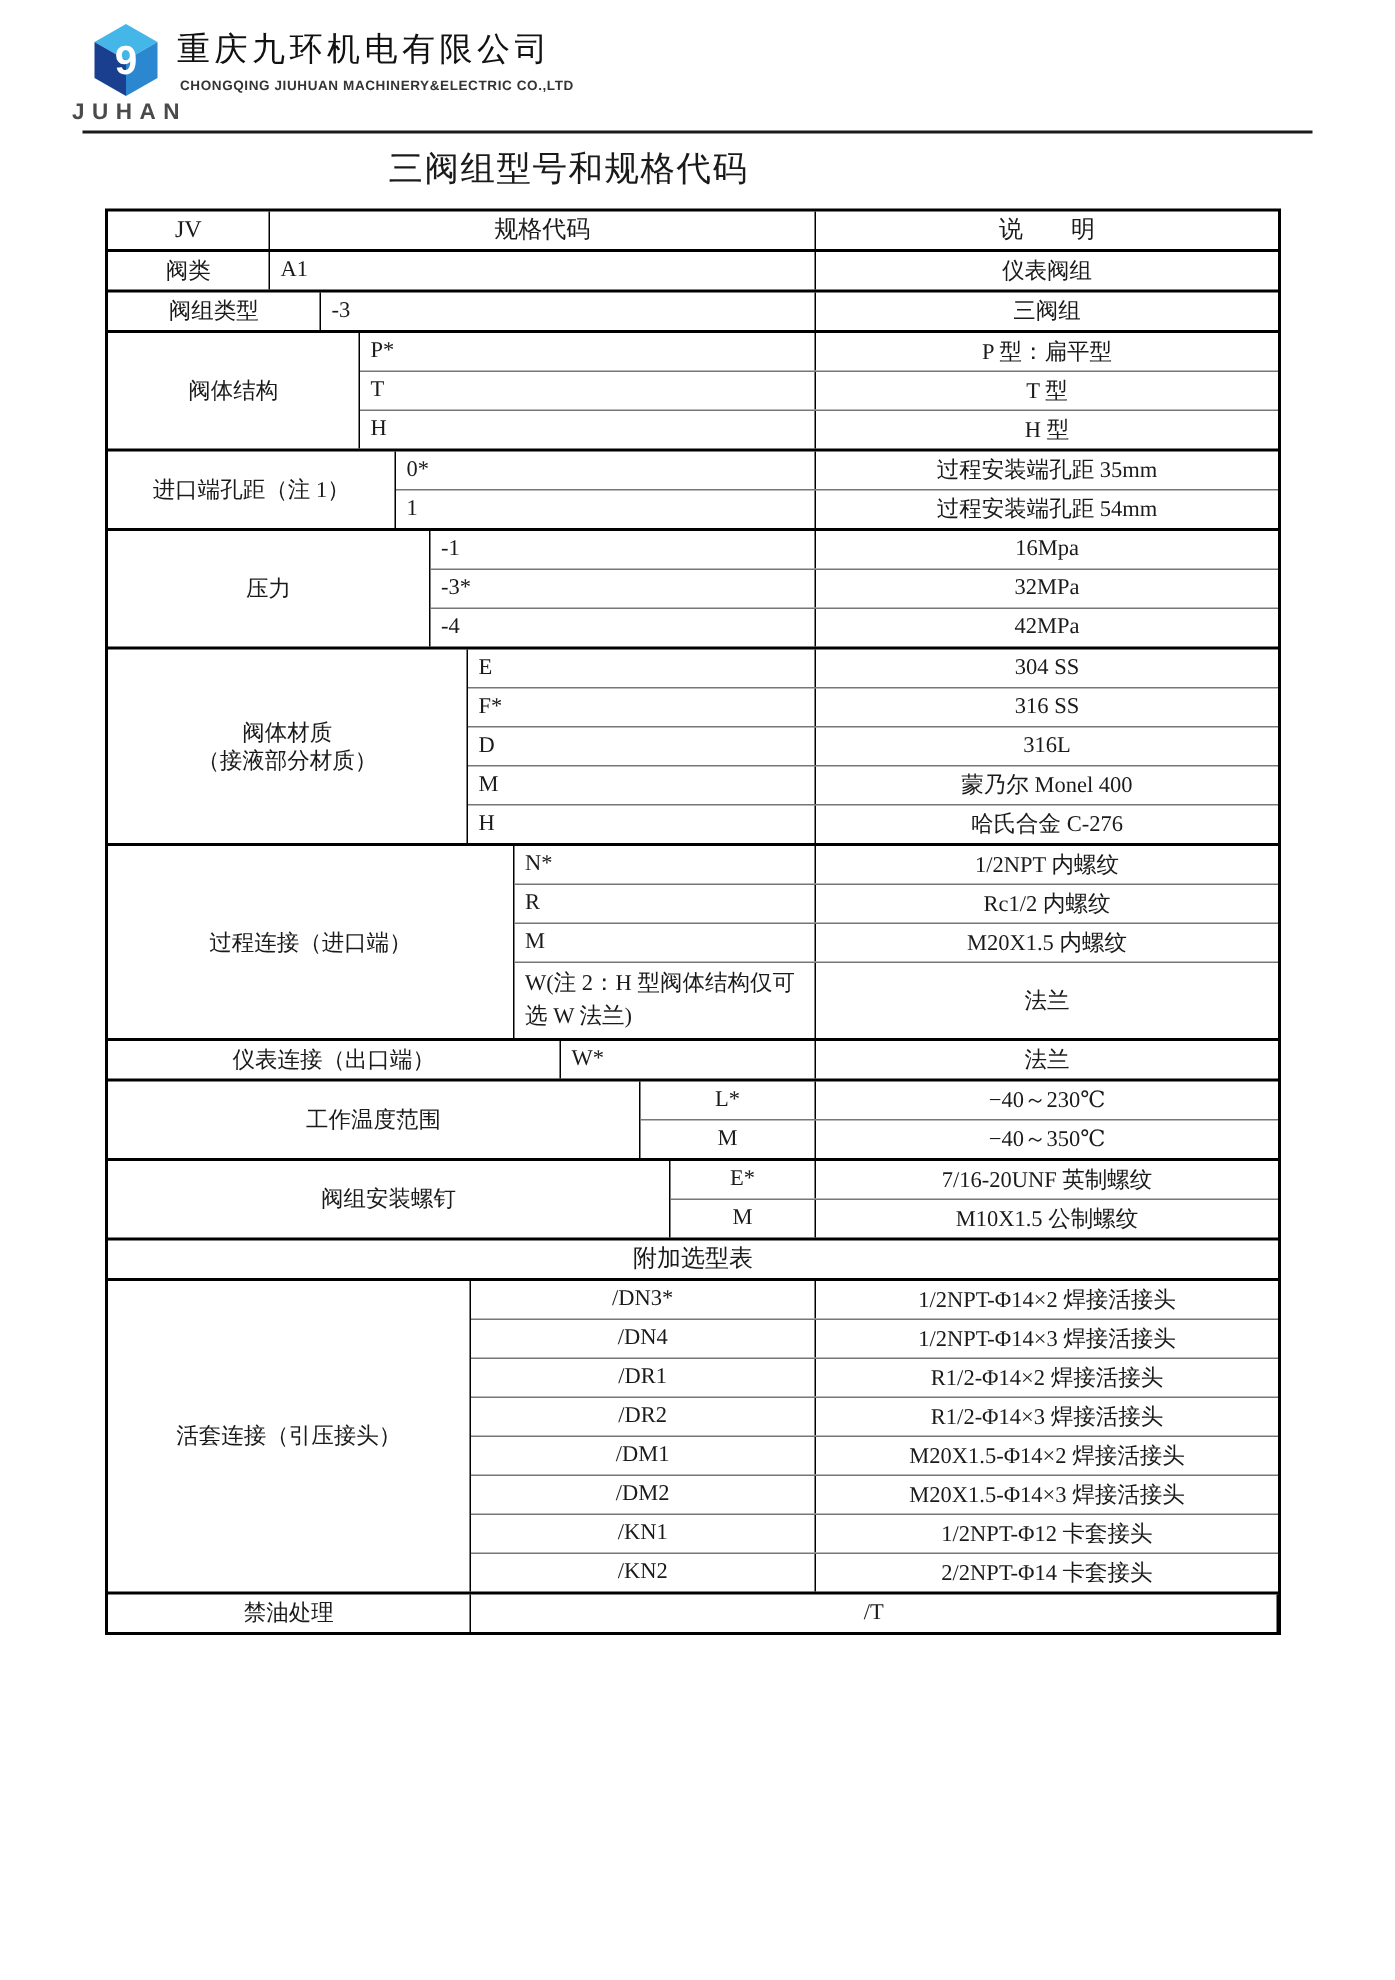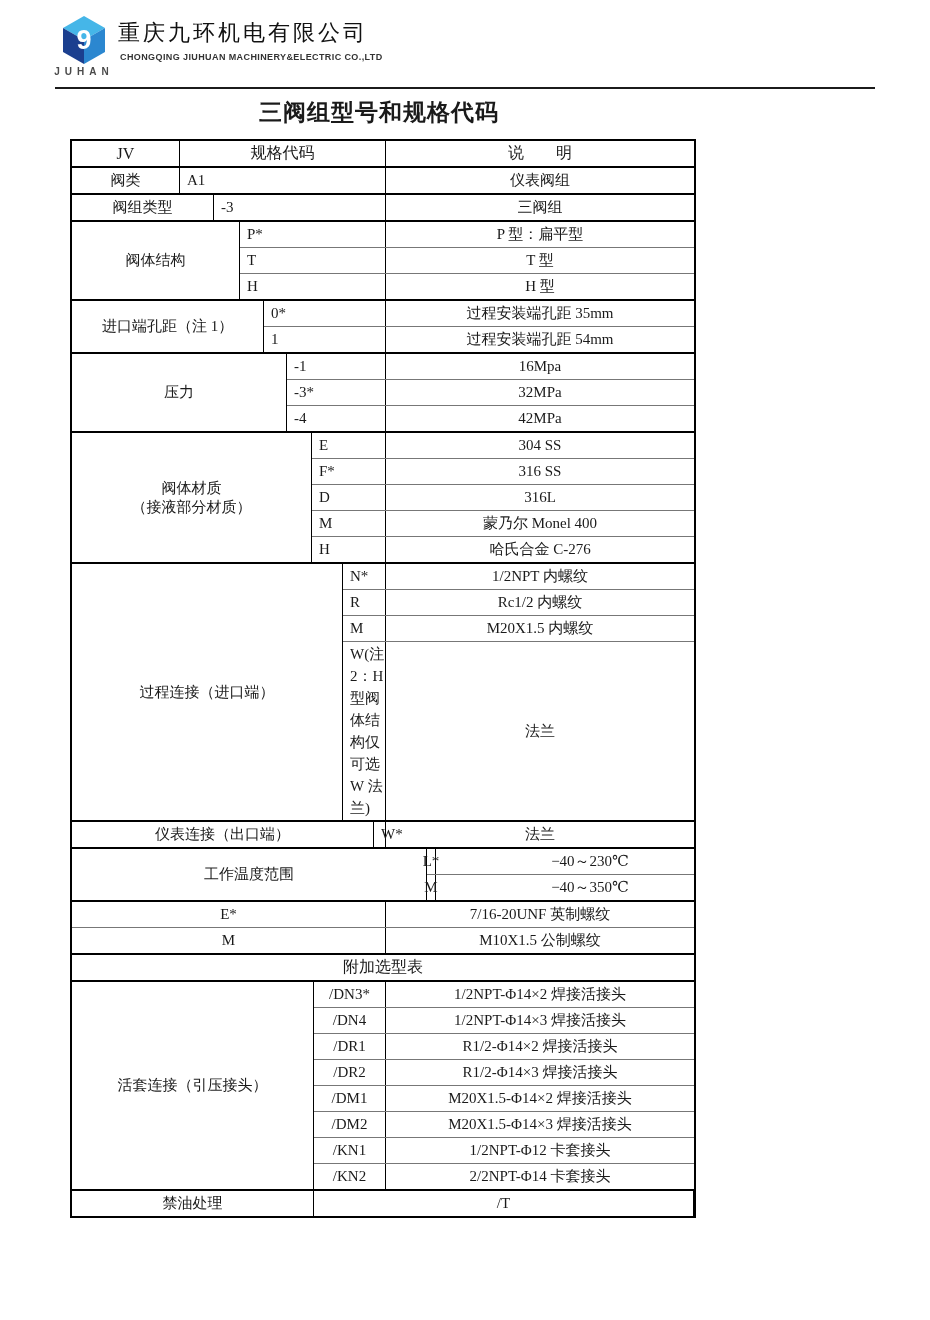--- a/index.html
+++ b/index.html
@@ -2,32 +2,32 @@
 <html><head>
 <meta charset="utf-8">
 <style>
   html,body{margin:0;padding:0;background:#fff;}
   #page{position:relative;width:930px;height:1320px;background:#ffffff;overflow:hidden;
         font-family:"Liberation Serif","DejaVu Serif",serif;color:#1a1a1a;}
   
   #logo{position:absolute;left:57px;top:13px;}
   #logo-label{position:absolute;left:48px;top:66px;width:72px;text-align:center;
               font-family:"Liberation Sans","DejaVu Sans",sans-serif;
-              font-size:10px;letter-spacing:5px;color:#4a4a4a;font-weight:bold;}
+              font-size:15px;letter-spacing:5px;color:#4a4a4a;font-weight:bold;}
   #company-cn{position:absolute;left:118px;top:18px;font-size:22px;font-weight:normal;
               letter-spacing:3px;color:#111;}
   #company-en{position:absolute;left:120px;top:52px;font-size:9px;font-weight:bold;
               letter-spacing:0.4px;color:#333;
               font-family:"Liberation Sans","DejaVu Sans",sans-serif;}
   #header-rule{position:absolute;left:55px;top:87px;width:820px;height:2px;background:#1b1b1b;}
   
   #doc-title{position:absolute;left:0;top:97px;width:758px;text-align:center;
-             font-size:23px;font-weight:bold;letter-spacing:1px;}
+             font-size:23px;font-weight:normal;letter-spacing:1px;}
   
-  #spec-table{position:absolute;left:70px;top:139px;width:626px;border:2px solid #000;
+  #spec-table{position:absolute;left:70px;top:139px;width:784px;border:2px solid #000;
               box-sizing:border-box;font-size:15px;}
   .grp{display:flex;align-items:stretch;}
   .grp + .grp{border-top:2px solid #000;}
   .glabel{flex:0 0 auto;display:flex;align-items:center;justify-content:center;
           text-align:center;border-right:1px solid #000;white-space:pre-line;
           padding:0 2px;box-sizing:border-box;}
   .gcol{flex:1 1 auto;display:flex;flex-direction:column;min-width:0;}
   .row{display:flex;align-items:stretch;min-height:25px;}
   .row + .row{border-top:1px solid #777;}
   .code{flex:1 1 auto;display:flex;align-items:center;border-right:1px solid #000;
@@ -199,20 +199,21 @@
             <div class="code center">L*</div>
             <div class="desc">−40～230℃</div>
           </div>
           <div class="row">
             <div class="code center">M</div>
             <div class="desc">−40～350℃</div>
           </div>
         </div>
       </div>
       <div class="grp">
+        <div class="glabel" style="flex: 0 0 375px;">阀组安装螺钉</div>
         <div class="gcol">
           <div class="row">
             <div class="code center">E*</div>
             <div class="desc">7/16-20UNF 英制螺纹</div>
           </div>
           <div class="row">
             <div class="code center">M</div>
             <div class="desc">M10X1.5 公制螺纹</div>
           </div>
         </div>

